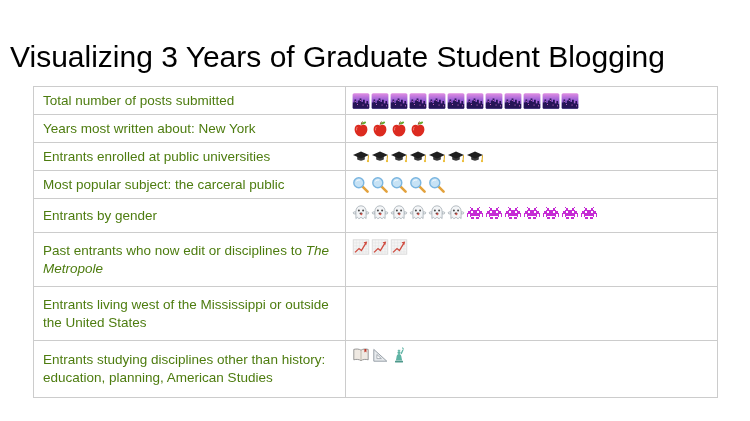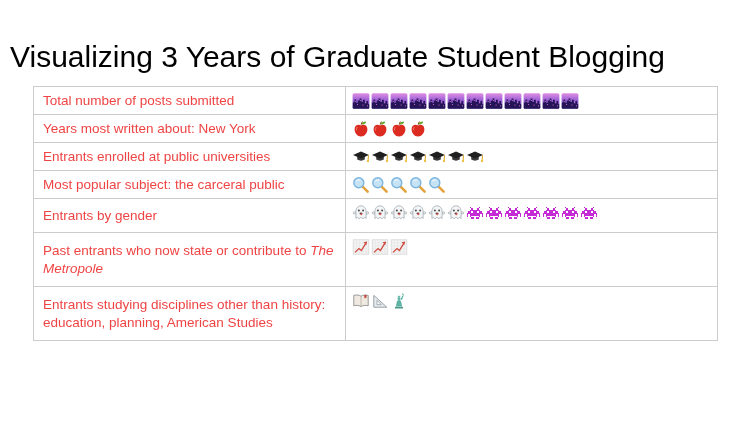--- a/index.html
+++ b/index.html
@@ -13,21 +13,21 @@
     text-align:left; letter-spacing:0;
   }
   table.stats {
     width:685px; margin-left:33px; border-collapse:collapse; table-layout:fixed;
   }
   table.stats td {
     border:1px solid #ccc; overflow:hidden;
   }
   td.label-cell {
     width:312px; vertical-align:middle; padding:4px 9px;
-    font-size:13.5px; color:#ef4444; line-height:18px;
+    font-size:13.5px; color:#4d7c0f; line-height:18px;
   }
   td.icon-cell {
     vertical-align:top; padding:5px 6px 2px; line-height:0; white-space:nowrap;
   }
   tbody tr { height:28px; }
   tbody tr:nth-child(5) { height:34px; }
   tbody tr:nth-child(6), tbody tr:nth-child(7) { height:54px; }
   tbody tr:nth-child(8) { height:57px; }
   .pic { display:inline-block; width:18px; height:18px; margin-right:1px; }
   .pic svg { display:block; }
@@ -483,39 +483,43 @@
                   <rect x="2" y="6" width="1" height="1"></rect>
                   <rect x="8" y="6" width="1" height="1"></rect>
                   <rect x="10" y="6" width="1" height="1"></rect>
                   <rect x="3" y="7" width="2" height="1"></rect>
                   <rect x="6" y="7" width="2" height="1"></rect>
                 </g>
               </svg></span></td>
   </tr>
 
   <tr>
-    <td class="label-cell"><span class="lbl">Past entrants who now state or contribute to </span><span class="lbl-italic">The Metropole</span></td>
+    <td class="label-cell"><span class="lbl">Past entrants who now edit or disciplines to </span><span class="lbl-italic">The Metropole</span></td>
     <td class="icon-cell"><span class="pic"><svg width="18" height="18" viewBox="0 0 18 18">
                 <rect x="1.2" y="1.8" width="15.6" height="14.4" fill="#f4f4f4" stroke="#d6d6d6" stroke-width="0.8"></rect>
                 <path d="M4.4 1.8 V16.2 M7.6 1.8 V16.2 M10.8 1.8 V16.2 M14 1.8 V16.2 M1.2 4.8 H16.8 M1.2 7.8 H16.8 M1.2 10.8 H16.8 M1.2 13.8 H16.8" stroke="#e2e2e2" stroke-width="0.5"></path>
                 <path d="M3 14.4 L7 10.6 L9.4 12.6 L13.6 5.6" stroke="#cf4a3e" stroke-width="1.3" fill="none"></path>
                 <path d="M15.2 3.4 L11.6 4.3 L14.3 7 Z" fill="#cf4a3e"></path>
               </svg></span><span class="pic"><svg width="18" height="18" viewBox="0 0 18 18">
                 <rect x="1.2" y="1.8" width="15.6" height="14.4" fill="#f4f4f4" stroke="#d6d6d6" stroke-width="0.8"></rect>
                 <path d="M4.4 1.8 V16.2 M7.6 1.8 V16.2 M10.8 1.8 V16.2 M14 1.8 V16.2 M1.2 4.8 H16.8 M1.2 7.8 H16.8 M1.2 10.8 H16.8 M1.2 13.8 H16.8" stroke="#e2e2e2" stroke-width="0.5"></path>
                 <path d="M3 14.4 L7 10.6 L9.4 12.6 L13.6 5.6" stroke="#cf4a3e" stroke-width="1.3" fill="none"></path>
                 <path d="M15.2 3.4 L11.6 4.3 L14.3 7 Z" fill="#cf4a3e"></path>
               </svg></span><span class="pic"><svg width="18" height="18" viewBox="0 0 18 18">
                 <rect x="1.2" y="1.8" width="15.6" height="14.4" fill="#f4f4f4" stroke="#d6d6d6" stroke-width="0.8"></rect>
                 <path d="M4.4 1.8 V16.2 M7.6 1.8 V16.2 M10.8 1.8 V16.2 M14 1.8 V16.2 M1.2 4.8 H16.8 M1.2 7.8 H16.8 M1.2 10.8 H16.8 M1.2 13.8 H16.8" stroke="#e2e2e2" stroke-width="0.5"></path>
                 <path d="M3 14.4 L7 10.6 L9.4 12.6 L13.6 5.6" stroke="#cf4a3e" stroke-width="1.3" fill="none"></path>
                 <path d="M15.2 3.4 L11.6 4.3 L14.3 7 Z" fill="#cf4a3e"></path>
               </svg></span></td>
   </tr>
 
+  <tr>
+    <td class="label-cell"><span class="lbl">Entrants living west of the Mississippi or outside the United States</span><span class="lbl-italic"></span></td>
+    <td class="icon-cell"></td>
+  </tr>
 
   <tr>
     <td class="label-cell"><span class="lbl">Entrants studying disciplines other than history: education, planning, American Studies</span><span class="lbl-italic"></span></td>
     <td class="icon-cell"><span class="pic"><svg width="18" height="18" viewBox="0 0 18 18">
                 <path d="M9 4.2 C7.2 2.9 4.4 2.7 1.8 3.4 L1.8 13.8 C4.4 13.1 7.2 13.3 9 14.6 C10.8 13.3 13.6 13.1 16.2 13.8 L16.2 3.4 C13.6 2.7 10.8 2.9 9 4.2 Z" fill="#efe9e2" stroke="#8d8d8d" stroke-width="0.9"></path>
                 <path d="M9 4.2 L9 14.6" stroke="#b5aca0" stroke-width="0.8"></path>
                 <path d="M12.4 3 L12.4 6.6 L13.4 5.6 L14.4 6.6 L14.4 3.1 Z" fill="#c0392b"></path>
               </svg></span><span class="pic"><svg width="18" height="18" viewBox="0 0 18 18">
                 <path d="M2.8 15.2 L15.8 15.2 L2.8 3.4 Z" fill="#e8ebee" stroke="#98a0a8" stroke-width="1"></path>
                 <path d="M5.9 12.6 L10.4 12.6 L5.9 8.5 Z" fill="#ffffff" stroke="#98a0a8" stroke-width="0.8"></path>

